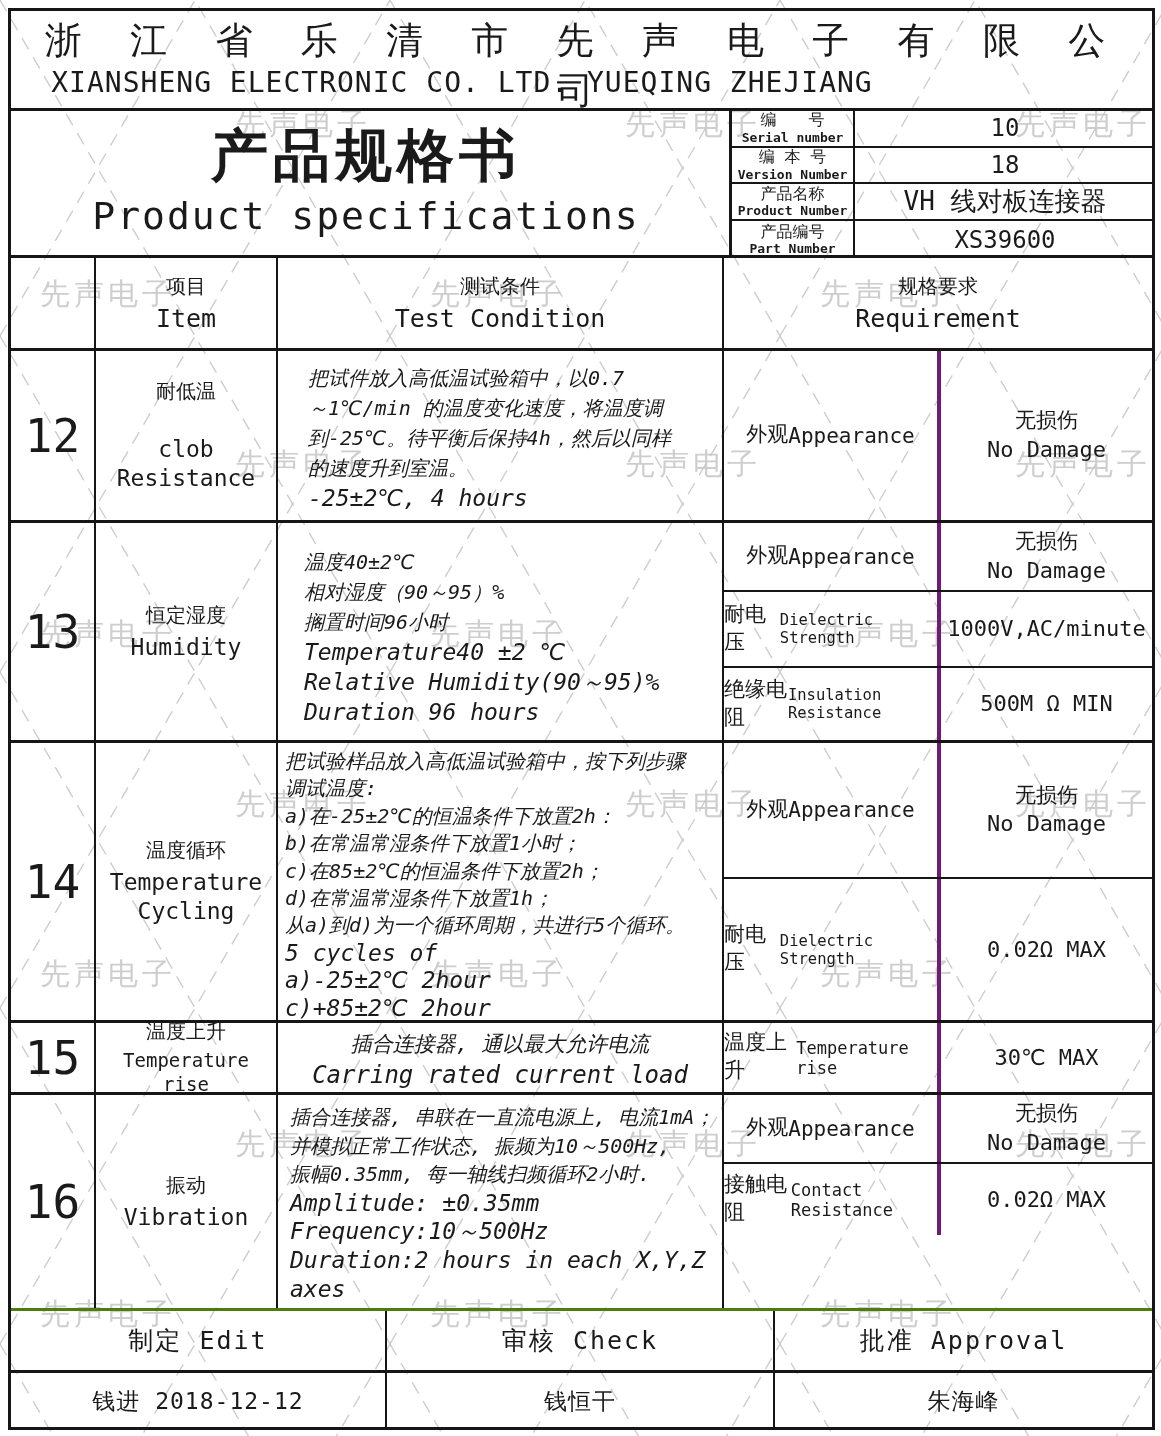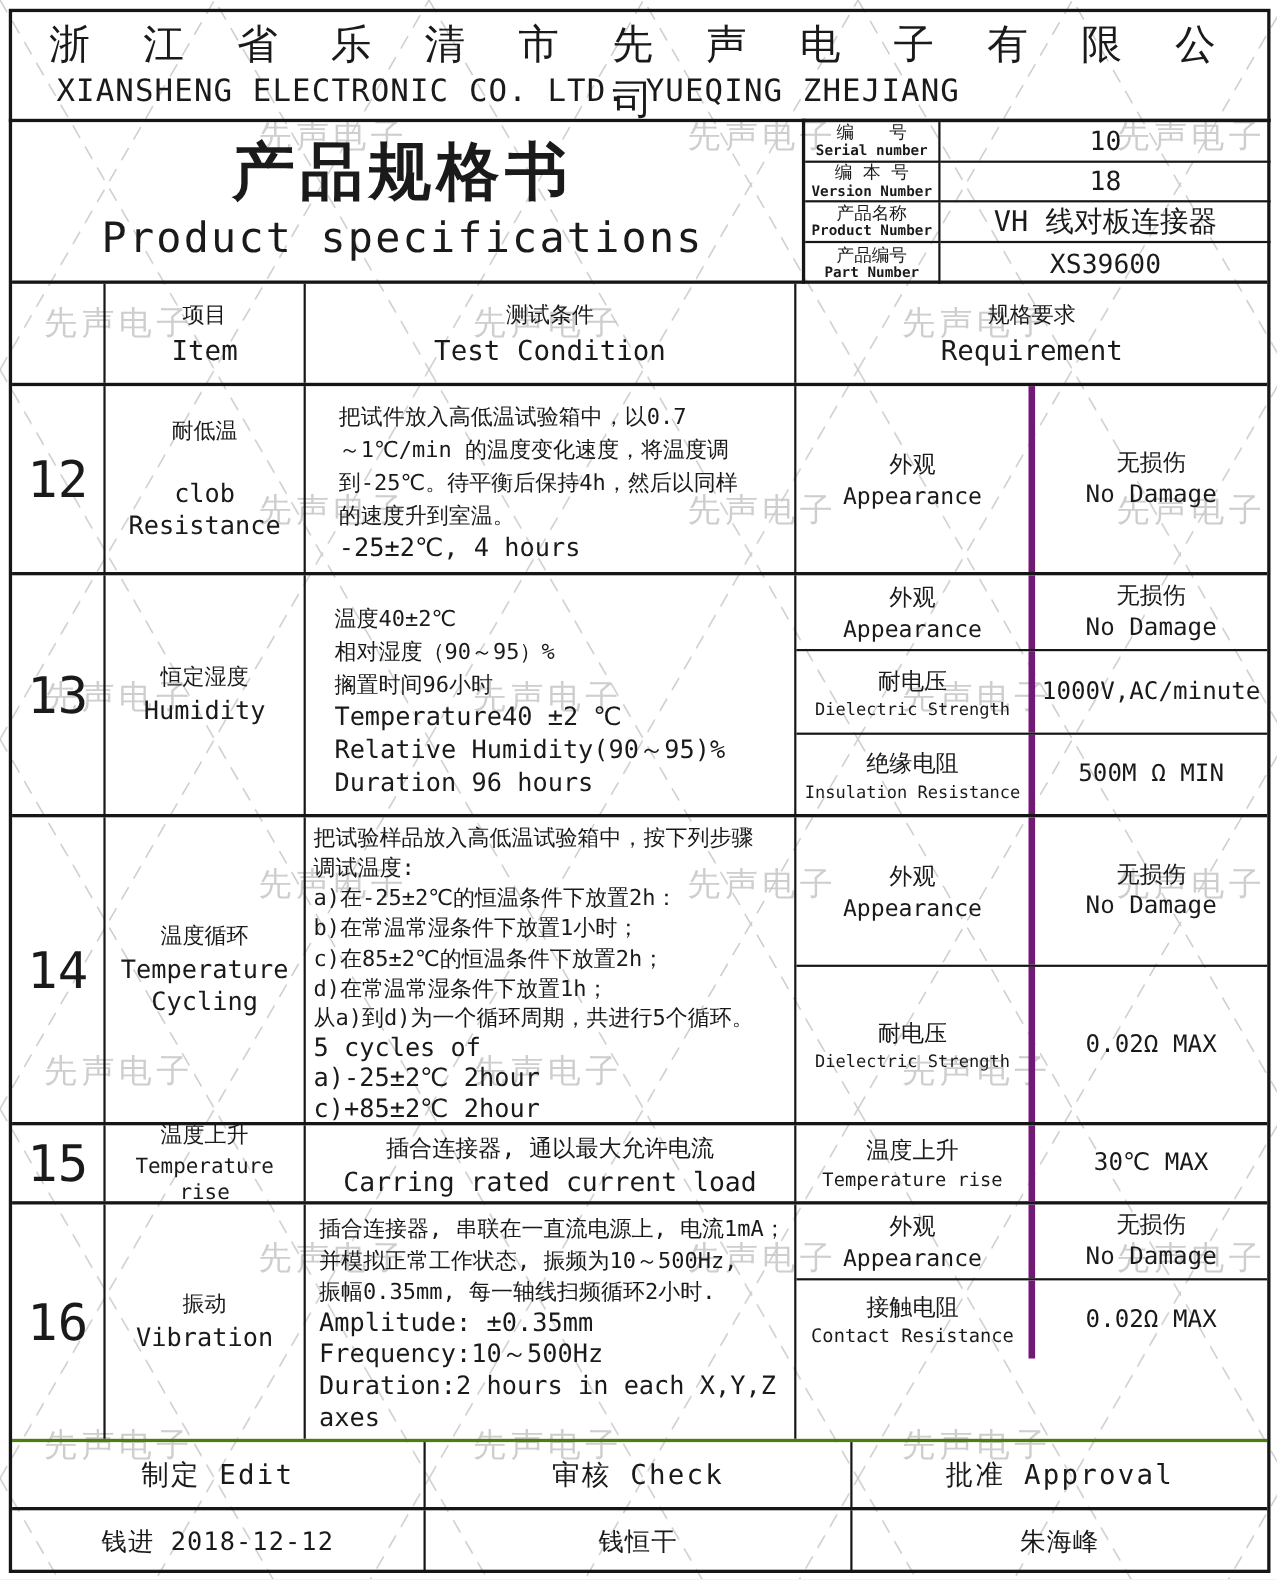--- a/index.html
+++ b/index.html
@@ -41,34 +41,34 @@
   .c-req{flex-basis:428px;border-right:none;padding:0;}
   .hrow{height:90px;}
   .hcell{align-items:center;justify-content:center;text-align:center;}
   .hcn{font-size:20px;}
   .hen{font-size:25px;margin-top:4px;}
   .item-cn{font-size:20px;}
   .item-en{font-size:23px;line-height:1.25;}
   .item-en.small{font-size:19px;}
   .r12 .item-cn{margin-bottom:30px;}
   .r13 .item-cn,.r14 .item-cn,.r15 .item-cn,.r16 .item-cn{margin-bottom:4px;}
-  .test-line{font-size:20px;white-space:nowrap;}
+  .test-line{font-size:20px;white-space:nowrap;font-style:italic;}
   .test-line.en{font-size:23px;}
   .r12 .c-test{padding:12px 6px 4px 30px;line-height:30px;}
   .r13 .c-test{padding:24px 6px 4px 26px;line-height:30px;}
   .r14 .c-test{padding:5px 4px 14px 7px;line-height:27.4px;}
   .r15 .c-test{padding:6px 20px;line-height:31px;align-items:center;}
   .r15 .test-line{font-size:21px;}
   .r15 .test-line.en{font-size:24px;}
   .r16 .c-test{padding:8px 4px 2px 12px;line-height:28.6px;}
   .sub{display:flex;border-top:2px solid #161616;box-sizing:border-box;flex:0 0 auto;}
   .sub.fill{flex:1 1 auto;}
   .sub:first-child{border-top:none;}
-  .slab{flex:0 0 217px;box-sizing:border-box;border-right:6px solid #701a75;display:flex;flex-direction:column;
-        align-items:center;justify-content:center;text-align:right;}
+  .slab{flex:0 0 217px;box-sizing:border-box;border-right:4px solid #701a75;display:flex;flex-direction:row;
+        align-items:center;justify-content:center;text-align:left;}
   .sval{flex:1 1 auto;display:flex;flex-direction:column;align-items:center;justify-content:center;text-align:center;}
   .slab .cn{font-size:21px;margin-bottom:3px;}
   .slab .en{font-size:21px;}
   .slab .en.m{font-size:17px;}
   .slab .en.s{font-size:15.5px;}
   .sval .vline{font-size:22px;line-height:1.35;}
   .sval .vline.cn{font-size:21px;}
   .sval .vline.s{font-size:19px;}
   
   .signoff{position:absolute;left:11px;top:1308px;width:1141px;height:148px;box-sizing:border-box;

